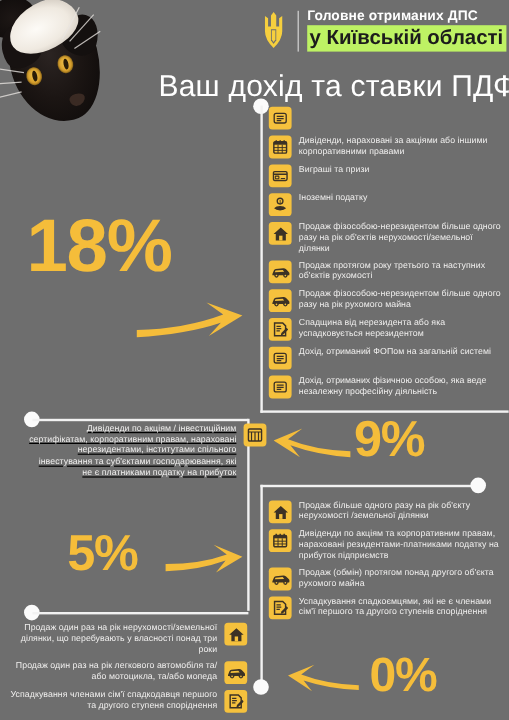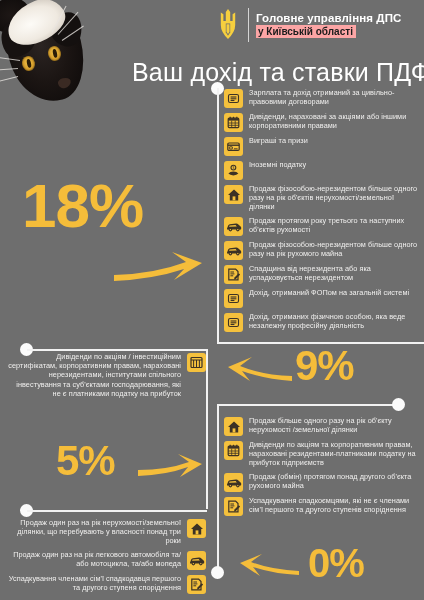--- a/index.html
+++ b/index.html
@@ -126,23 +126,23 @@
   }
   .logo-text { display: flex; flex-direction: column; gap: 1px; }
   .logo-line1 {
     color: #ffffff;
     font-size: 11.5px;
     font-weight: bold;
     letter-spacing: .1px;
     white-space: nowrap;
   }
   .logo-line2 {
-    background: #fca5a5;
+    background: #bef264;
     color: #1c1c1c;
-    font-size: 10px;
+    font-size: 17px;
     font-weight: bold;
     padding: 1px 3px 1px 2px;
     align-self: flex-start;
     white-space: nowrap;
   }
 
   
   .main-title {
     position: absolute;
     left: 100px;
@@ -213,23 +213,24 @@
     width: 196px;
   }
   #list-9 {
     position: absolute;
     left: 224px;
     top: 416px;
     width: 196px;
   }
   #block-9-left {
     position: absolute;
-    left: 8px;
+    left: 24px;
     top: 352px;
     width: 198px;
+    text-decoration: underline;
   }
   #list-5 {
     position: absolute;
     left: 8px;
     top: 518px;
     width: 198px;
   }
 
   
   .pct {
@@ -273,21 +274,21 @@
   </div>
 
   <div class="header-logo">
     <svg class="trident" viewBox="0 0 26 34">
       <path d="M13 1 L15.2 4 L15.2 13 L17.6 13 L17.6 6.2 L20.2 4.4 L20.2 17 Q20.2 24 13 31 Q5.8 24 5.8 17 L5.8 4.4 L8.4 6.2 L8.4 13 L10.8 13 L10.8 4 Z" fill="#f6cf3e"></path>
       <path d="M10.8 15.4 L15.2 15.4 L15.2 24.5 Q13 27.6 13 27.6 Q13 27.6 10.8 24.5 Z" fill="#6e6e6e"></path>
       <path d="M11.5 16.2 L14.5 16.2 L14.5 24 L13 26 L11.5 24 Z" fill="#f6cf3e"></path>
     </svg>
     <div class="logo-divider"></div>
     <div class="logo-text">
-      <div class="logo-line1">Головне управління ДПС</div>
+      <div class="logo-line1">Головне отриманих ДПС</div>
       <div class="logo-line2">у Київській області</div>
     </div>
   </div>
 
   <div class="main-title">Ваш дохід та ставки ПДФО</div>
 
   <div class="tl-dot" style="left:211px; top:82px;"></div>
   <div class="tl-vert" style="left:217px; top:88px; height:256px;"></div>
   <div class="tl-horz" style="left:217px; top:342px; width:207px;"></div>
 
@@ -311,21 +312,20 @@
   <div id="list-18">
       <div class="item">
         <span class="icon-box">
           <svg width="13" height="13" viewBox="0 0 13 13">
             <rect x="1.5" y="2.5" width="10" height="8" rx="1.6" fill="none" stroke="#3c3225" stroke-width="1.1"></rect>
             <line x1="3.6" y1="5" x2="9.4" y2="5" stroke="#3c3225" stroke-width="1.1"></line>
             <line x1="3.6" y1="6.8" x2="9.4" y2="6.8" stroke="#3c3225" stroke-width="1.1"></line>
             <line x1="3.6" y1="8.5" x2="7.4" y2="8.5" stroke="#3c3225" stroke-width="1.1"></line>
           </svg>
         </span>
-        <span class="item-text">Зарплата та дохід отриманий за цивільно-правовими договорами</span>
       </div>
       <div class="item">
         <span class="icon-box">
           <svg width="13" height="13" viewBox="0 0 13 13">
             <rect x="1.2" y="2.2" width="10.6" height="9.4" rx="1" fill="none" stroke="#3c3225" stroke-width="1.2"></rect>
             <rect x="1.2" y="2.2" width="10.6" height="2.4" fill="#3c3225"></rect>
             <line x1="3.2" y1="0.8" x2="3.2" y2="2.6" stroke="#3c3225" stroke-width="1.2"></line>
             <line x1="6.5" y1="0.8" x2="6.5" y2="2.6" stroke="#3c3225" stroke-width="1.2"></line>
             <line x1="9.8" y1="0.8" x2="9.8" y2="2.6" stroke="#3c3225" stroke-width="1.2"></line>
             <line x1="1.2" y1="7" x2="11.8" y2="7" stroke="#3c3225" stroke-width=".8"></line>

